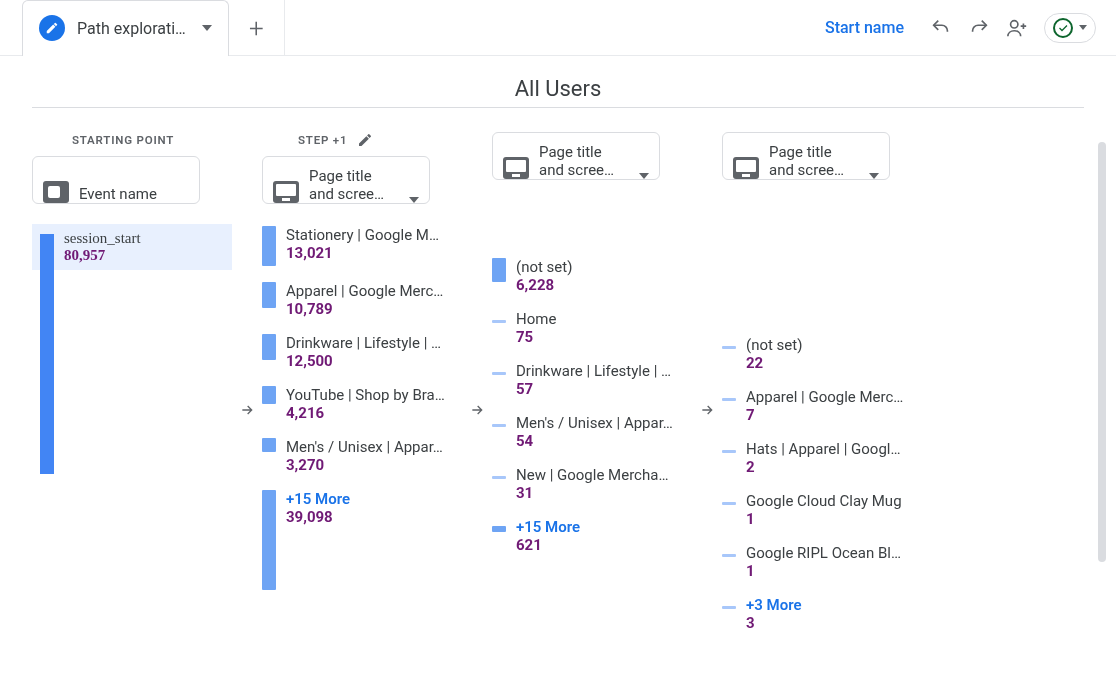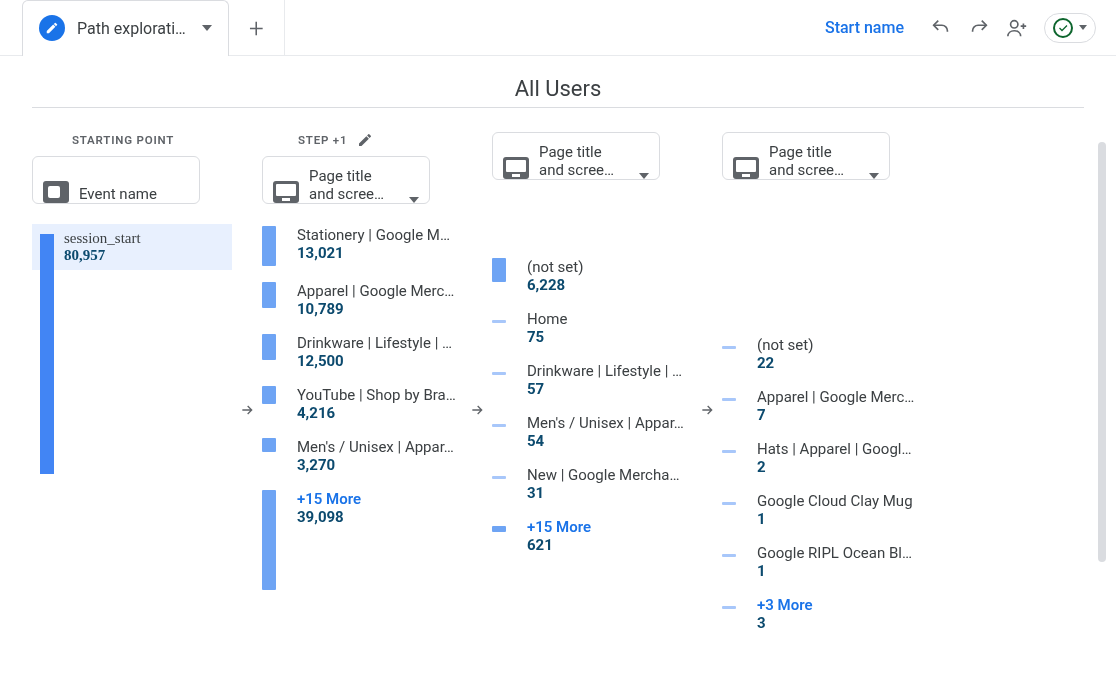--- a/index.html
+++ b/index.html
@@ -39,25 +39,25 @@
     .dim-icon.screen::before{content:'';position:absolute;left:3px;top:3px;right:3px;bottom:7px;background:#fff;border-radius:1px;}
     .dim-icon.screen::after{content:'';position:absolute;left:9px;bottom:2px;width:8px;height:3px;background:#fff;}
     .dd-label-wrap { flex:1; overflow:hidden;}
     .dd-label { font-size:15px; color:#3c4043; line-height:1.2; display:-webkit-box; -webkit-line-clamp:2; -webkit-box-orient:vertical; overflow:hidden;}
     .dd-caret { width:0;height:0;border-left:5px solid transparent;border-right:5px solid transparent;border-top:6px solid #5f6368; flex-shrink:0;}
     
     #steps-flex { display:flex; }
     
     .node-text { padding-top:0;}
     .node-label { font-size:15px; color:#3c4043; white-space:nowrap; overflow:hidden; text-overflow:ellipsis; max-width:160px;}
-    .node-value { font-size:15px; font-weight:700; color:#0c4a6e;}
+    .node-value { font-size:15px; font-weight:700; color:#701a75;}
     .node-label.more { color:#1a73e8; font-weight:600;}
     
     .step-nodes { display:flex; flex-direction:column; }
-    .step-node { display:flex; align-items:flex-start; gap:21px; padding: 2px 0 14px 0;}
+    .step-node { display:flex; align-items:flex-start; gap:10px; padding: 2px 0 14px 0;}
     .small-bar { width:14px; background:#6ea4f4; border-radius:1px; flex-shrink:0;}
     .small-bar.b40{height:40px;}
     .small-bar.b26{height:26px;}
     .small-bar.b24{height:24px;}
     .small-bar.b18{height:18px;}
     .small-bar.b14{height:14px;}
     .small-bar.b6{height:6px;margin-top:8px;}
     .small-bar.tiny{width:14px;height:3px;background:#a8c7fa;margin-top:10px;}
     .small-bar.b100{height:100px;}
     .start-row { display:flex; gap:10px; padding: 6px 8px; background:#e8f0fe;font-family:Liberation Serif, serif;}

